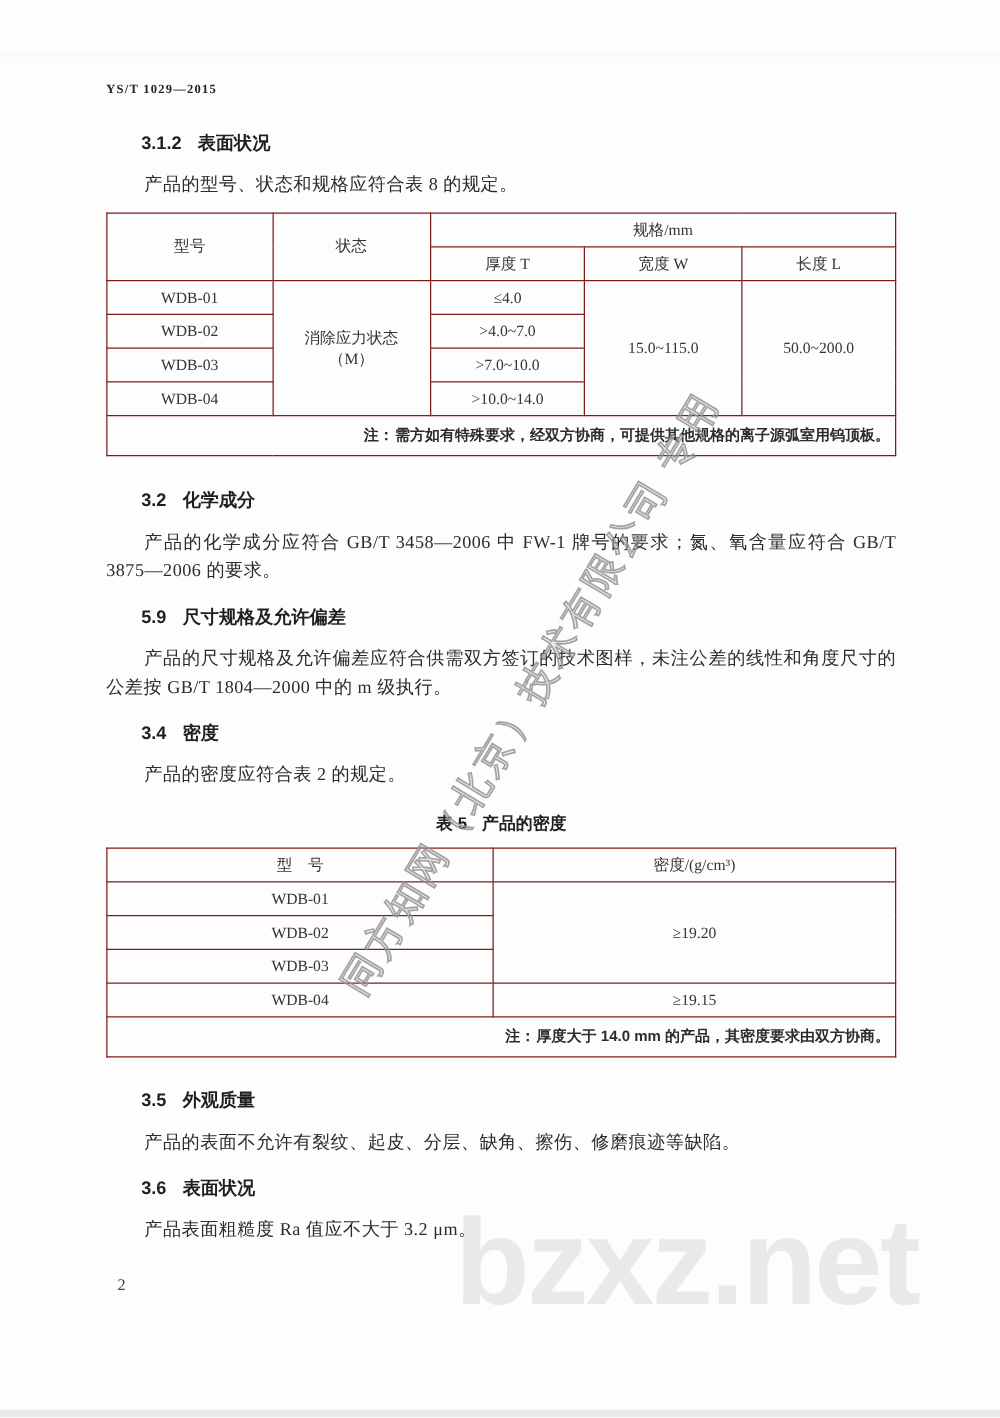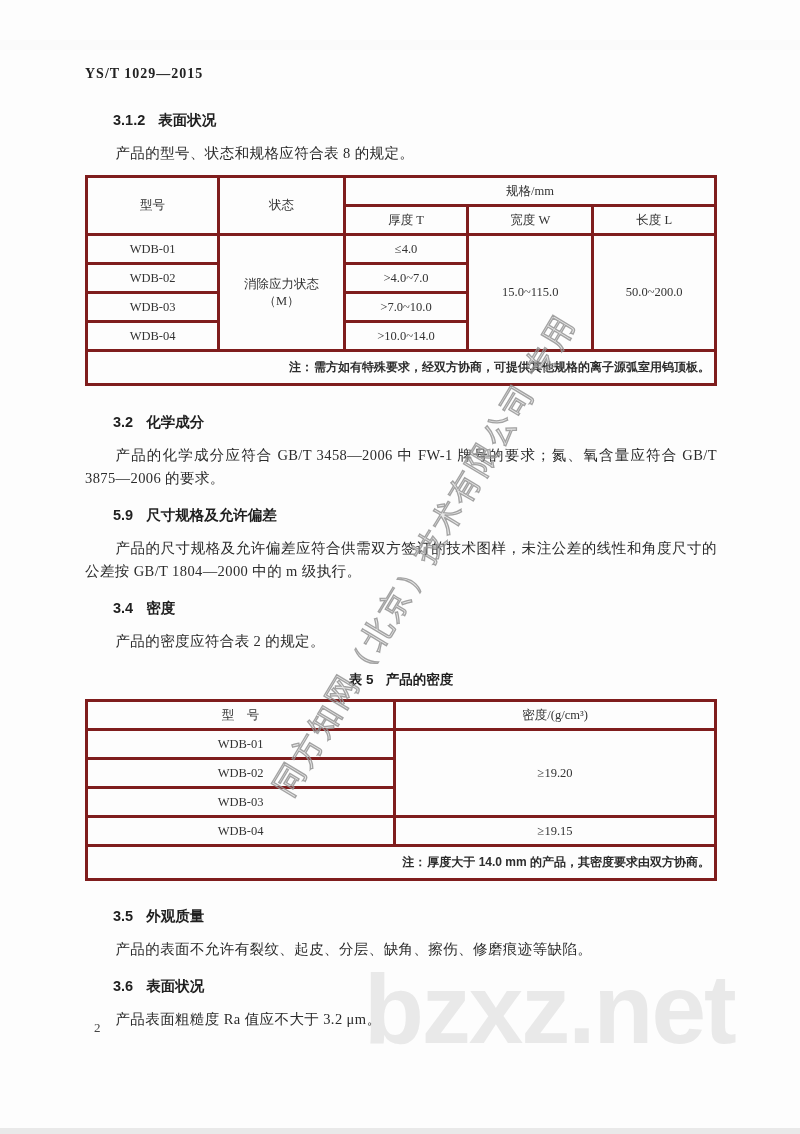--- a/index.html
+++ b/index.html
@@ -23,21 +23,21 @@
   .band-bottom {
     position:absolute; left:0; bottom:0; width:800px; height:6px;
     background:#e9e9e9;
   }
   .content {
     position:relative;
     padding:66px 83px 0 85px; 
     z-index:2;
   }
   .doc-number {
-    font-size:14px; font-weight:bold; letter-spacing:1px; color:#222;
+    font-size:10px; font-weight:bold; letter-spacing:1px; color:#222;
     font-family:"Liberation Serif", serif;
   }
   .sec-heading {
     display:flex; gap:13px; align-items:baseline;
     font-family:"Liberation Sans", sans-serif;
     font-weight:bold; font-size:14.5px; color:#1f1f1f;
     line-height:20px;
     margin-left:28px;
   }
   .mt-a { margin-top:28px; }
@@ -58,21 +58,21 @@
   }
   .tbl-caption .cap-title { margin-left:12px; }
   table.tbl {
     margin-top:10px;
     width:100%;
     border-collapse:collapse;
     table-layout:fixed;
     font-size:12.5px; color:#333;
   }
   table.tbl td {
-    border:3px solid #7f1d1d;
+    border:1px solid #7f1d1d;
     text-align:center; vertical-align:middle;
     height:24px; padding:1px 4px;
     line-height:17px;
   }
   table.tbl tr.note-row td {
     text-align:right; height:29px; padding-left:17px;
     font-family:"Liberation Sans", sans-serif;
     font-size:12px; font-weight:bold; color:#2c2c2c;
   }
   table.tbl tr.note-row td b { font-weight:bold; margin-right:1px; }

